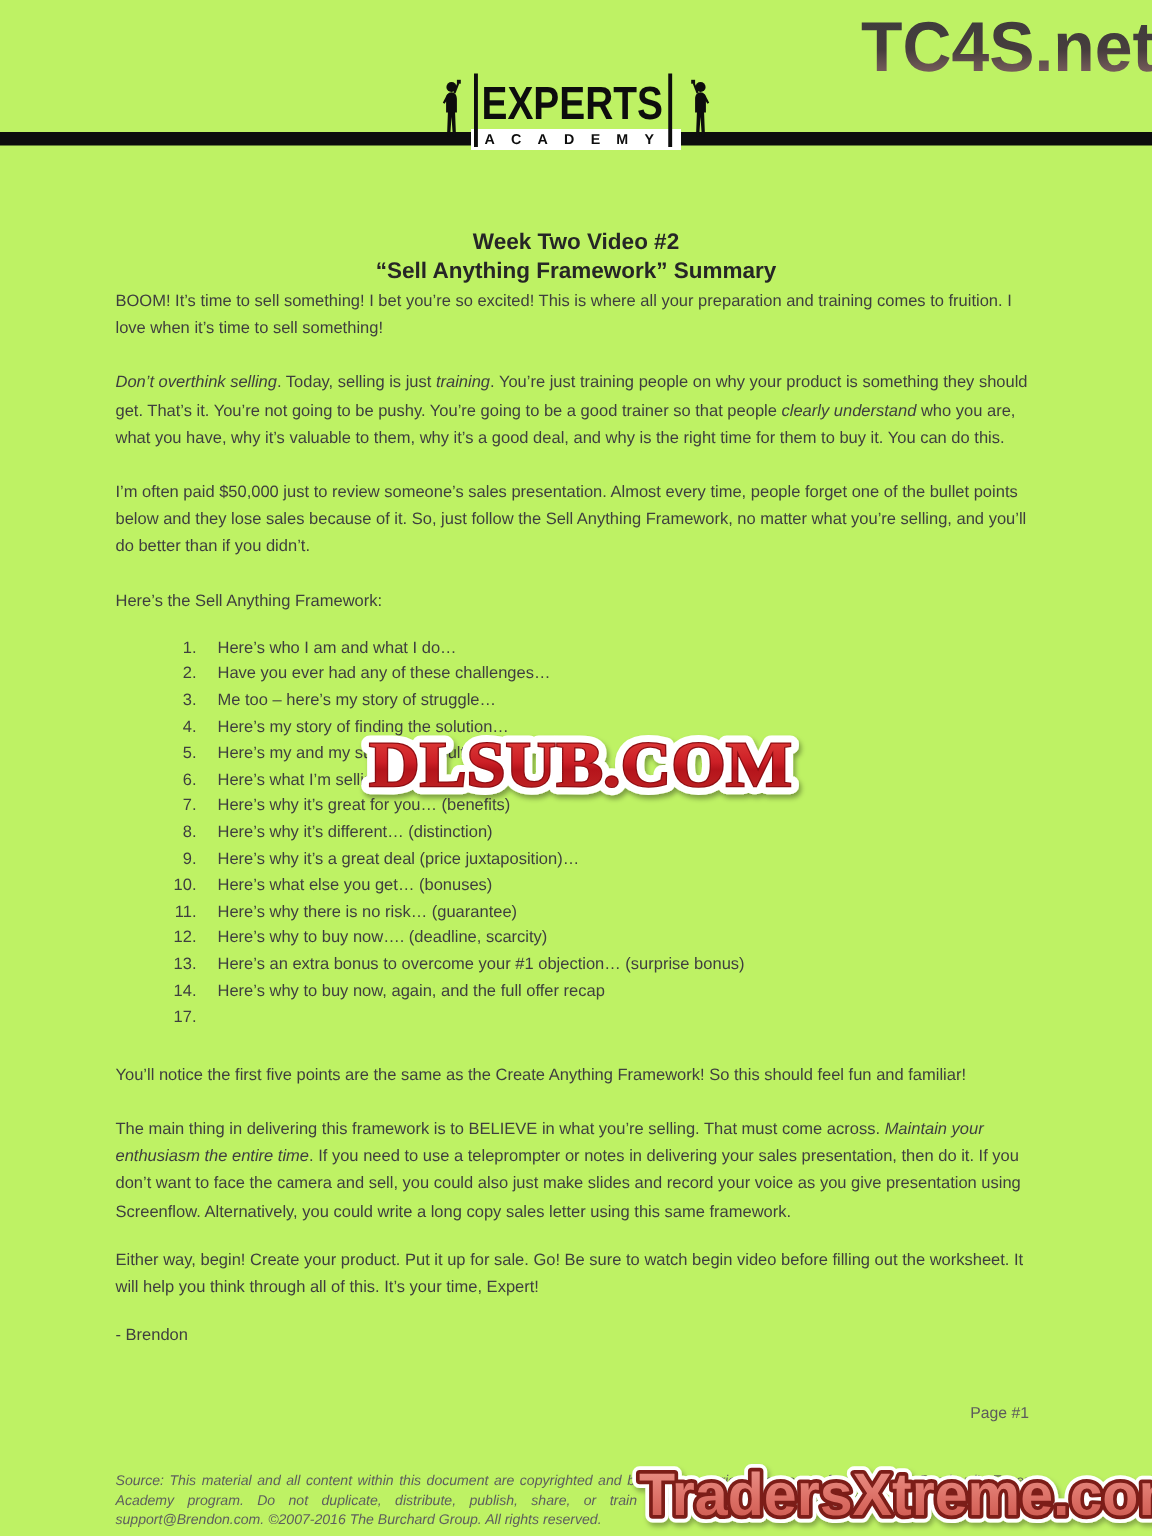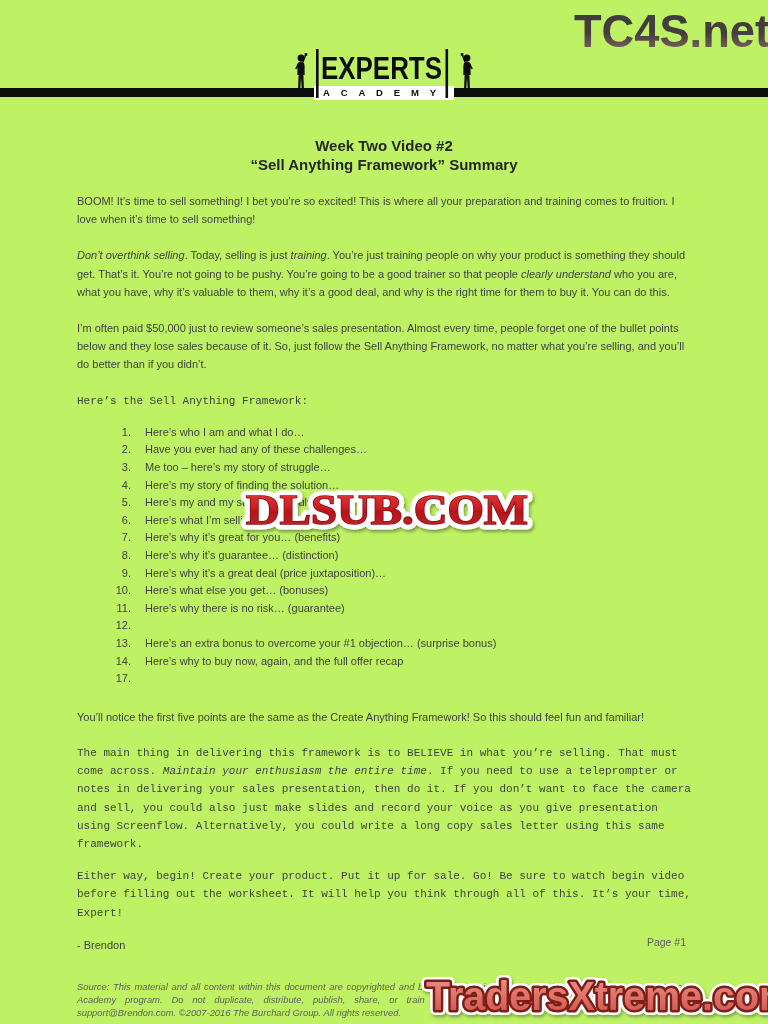--- a/index.html
+++ b/index.html
@@ -5,26 +5,26 @@
   html,body{margin:0;padding:0;background:#e8e8e8;}
   .page{
     position:relative;width:768px;height:1024px;background:#bef264;
     overflow:hidden;font-family:"Liberation Sans",sans-serif;color:#3f3f3f;
   }
   
   .black-bar{position:absolute;left:0;top:88px;width:768px;height:9px;background:#0d0d0d;}
   .logo-svg{position:absolute;left:50%;transform:translateX(-50%);top:46px;z-index:2;}
   .tc4s-svg{position:absolute;left:572px;top:0px;z-index:3;}
   
-  .title-block{position:absolute;left:0;top:136px;width:768px;text-align:center;
+  .title-block{position:absolute;left:0;top:152px;width:768px;text-align:center;
     font-weight:bold;color:#262626;font-size:15px;line-height:19px;}
   
   .content{position:absolute;left:77px;top:192px;width:620px;font-size:11px;line-height:18.2px;}
   .content p{margin:0 0 18px 0;}
-  .content p.tight{margin-bottom:14px;font-family:Liberation Mono, monospace;}
+  .content p.tight{margin-bottom:14px;}
   .frame-list{margin:0 0 20px 0;padding:0;}
   .list-row{display:flex;line-height:17.6px;}
   .list-num{width:54px;text-align:right;flex:0 0 54px;}
   .list-txt{padding-left:14px;}
   .sig{margin-bottom:0 !important;}
   
   .page-num{position:absolute;right:82px;top:936px;font-size:10.5px;color:#5c5c5c;text-align:center;}
   .footer-text{position:absolute;left:77px;top:981px;width:616px;font-size:9.4px;
     line-height:12.8px;color:#5e5e5e;text-align:justify;font-style:italic;}
   
@@ -111,36 +111,37 @@
         <div class="list-row">
           <span class="list-num">6.</span>
           <span class="list-txt">Here’s what I’m selling today… (overview)</span>
         </div>
         <div class="list-row">
           <span class="list-num">7.</span>
           <span class="list-txt">Here’s why it’s great for you… (benefits)</span>
         </div>
         <div class="list-row">
           <span class="list-num">8.</span>
-          <span class="list-txt">Here’s why it’s guarantee… (distinction)</span>
+          <span class="list-txt">Here’s why it’s different… (distinction)</span>
         </div>
         <div class="list-row">
           <span class="list-num">9.</span>
           <span class="list-txt">Here’s why it’s a great deal (price juxtaposition)…</span>
         </div>
         <div class="list-row">
           <span class="list-num">10.</span>
           <span class="list-txt">Here’s what else you get… (bonuses)</span>
         </div>
         <div class="list-row">
           <span class="list-num">11.</span>
           <span class="list-txt">Here’s why there is no risk… (guarantee)</span>
         </div>
         <div class="list-row">
           <span class="list-num">12.</span>
+          <span class="list-txt">Here’s why to buy now…. (deadline, scarcity)</span>
         </div>
         <div class="list-row">
           <span class="list-num">13.</span>
           <span class="list-txt">Here’s an extra bonus to overcome your #1 objection… (surprise bonus)</span>
         </div>
         <div class="list-row">
           <span class="list-num">14.</span>
           <span class="list-txt">Here’s why to buy now, again, and the full offer recap</span>
         </div>
         <div class="list-row">

